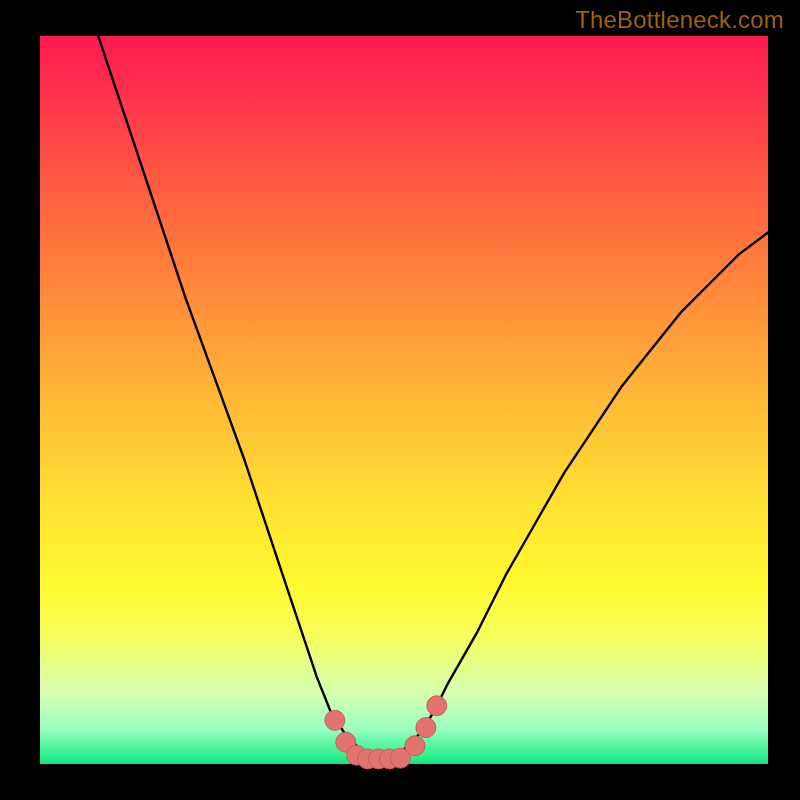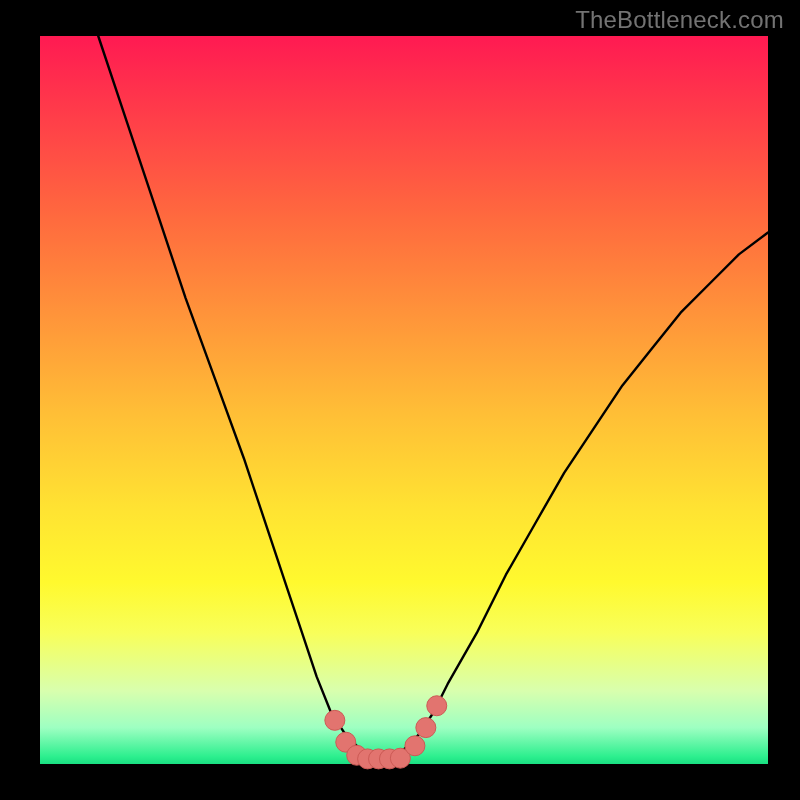--- a/index.html
+++ b/index.html
@@ -38,21 +38,21 @@
       #d8ffae 90%,
       #9effc2 95%,
       #2cef8e 99%,
       #1adf82 100%
     );
   }
   .watermark {
     position: absolute;
     top: 6px;
     right: 16px;
-    color: #737373;
+    color: #a16207;
     font-size: 24px;
     letter-spacing: 0.2px;
     user-select: none;
   }
   svg.curve {
     position: absolute;
     left: 0;
     top: 0;
     width: 728px;
     height: 728px;

